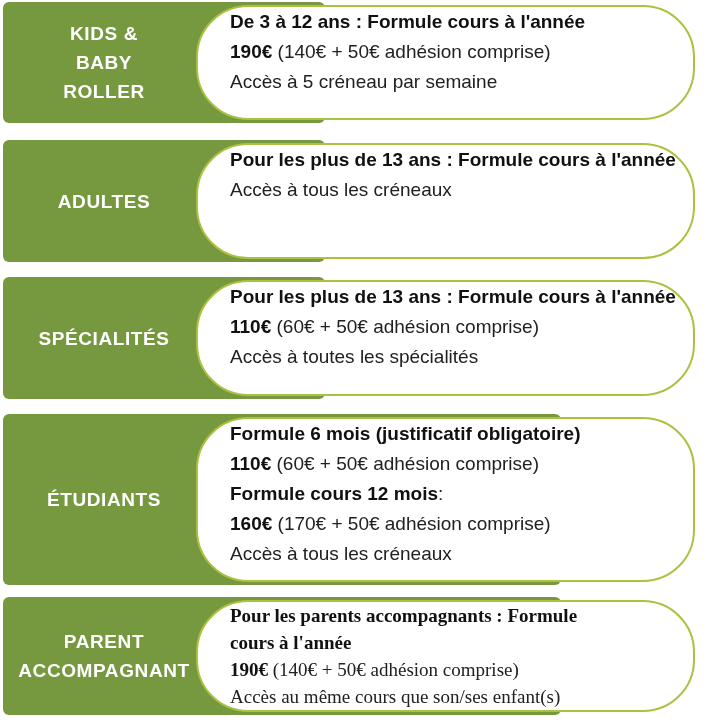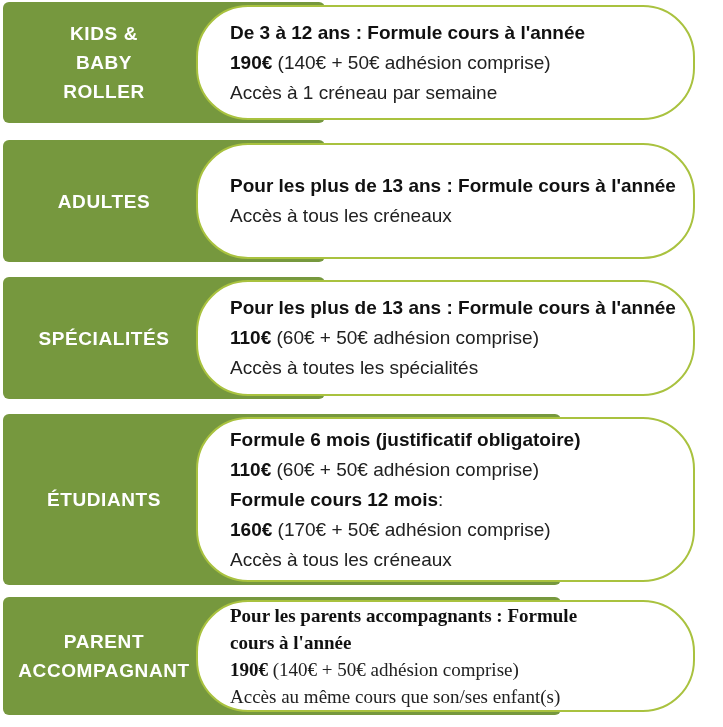--- a/index.html
+++ b/index.html
@@ -24,21 +24,21 @@
   }
   .band.wide{width:558px;}
   .label{
     width:202px;text-align:center;color:var(--label-text);
     font-weight:bold;font-size:19px;line-height:29px;letter-spacing:0.6px;
   }
   .label span{display:block;}
   .box{
     position:absolute;left:196px;right:28px;top:3px;bottom:3px;
     background:#fff;border:2px solid var(--border-green);border-radius:52px;
-    display:flex;flex-direction:column;justify-content:center;
+    display:flex;flex-direction:column;
     padding-left:32px;padding-right:6px;z-index:2;
   }
   .line{
     font-size:19px;line-height:30px;color:var(--body-text);white-space:nowrap;
   }
   .line b{font-weight:bold;color:var(--bold-text);}
   .r5 .line{line-height:27px;font-family:Liberation Serif, serif;}
   
   .r1{top:2px;height:121px;}
   .r2{top:140px;height:122px;}
@@ -55,21 +55,21 @@
     <div class="band">
       <div class="label">
         <span>KIDS &amp;</span>
         <span>BABY</span>
         <span>ROLLER</span>
       </div>
     </div>
     <div class="box">
       <div class="line"><b>De 3 à 12 ans : Formule cours à l'année</b><span></span></div>
       <div class="line"><b>190€</b><span> (140€ + 50€ adhésion comprise)</span></div>
-      <div class="line"><b></b><span>Accès à 1 créneau par semaine</span></div>
+      <div class="line"><b></b><span>Accès à 5 créneau par semaine</span></div>
     </div>
   </div>
 
   <div class="row r2">
     <div class="band">
       <div class="label">
         <span>ADULTES</span>
       </div>
     </div>
     <div class="box">

